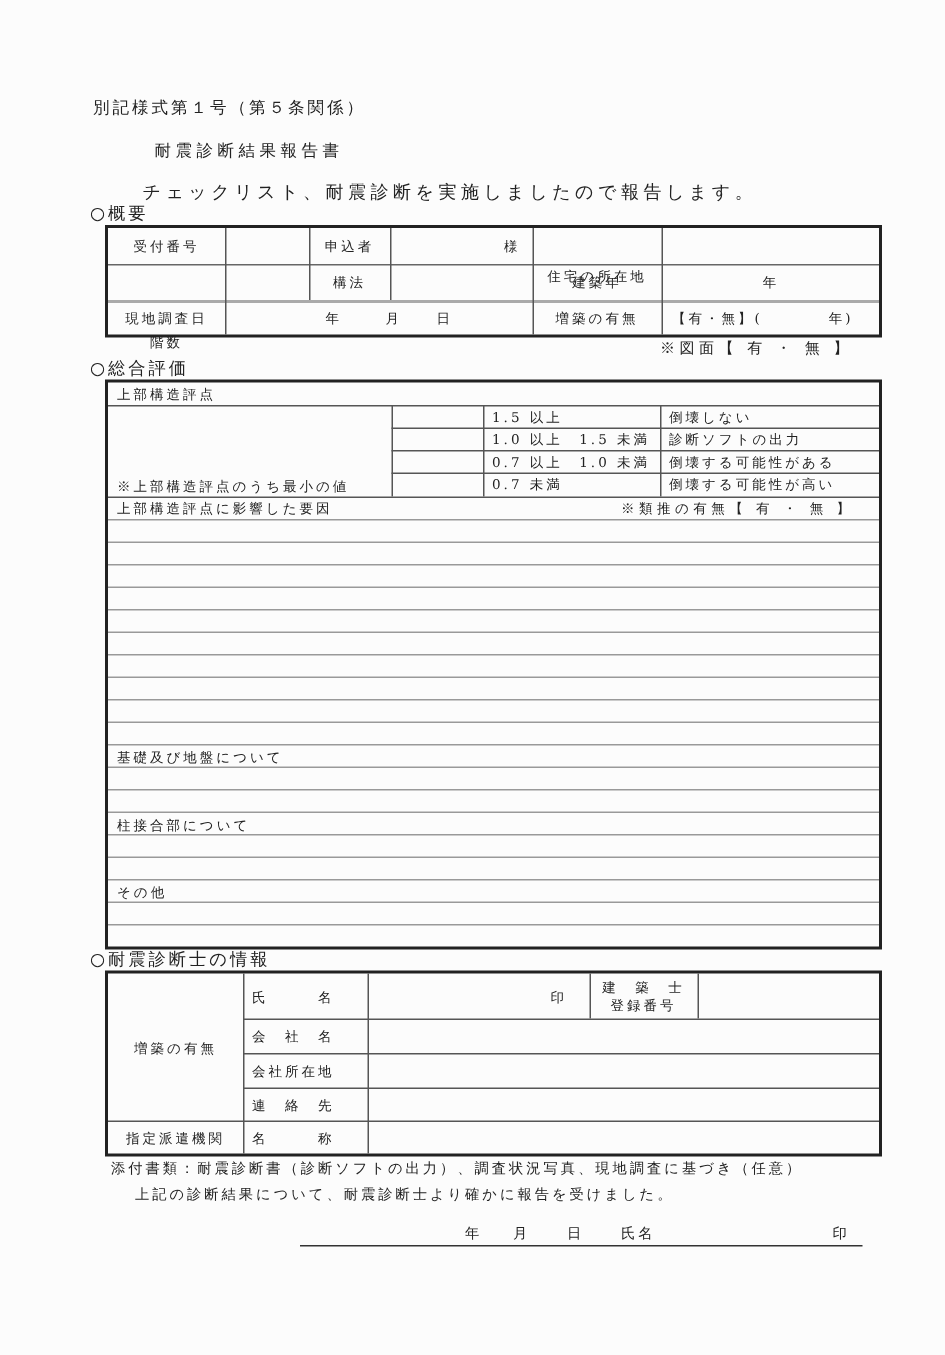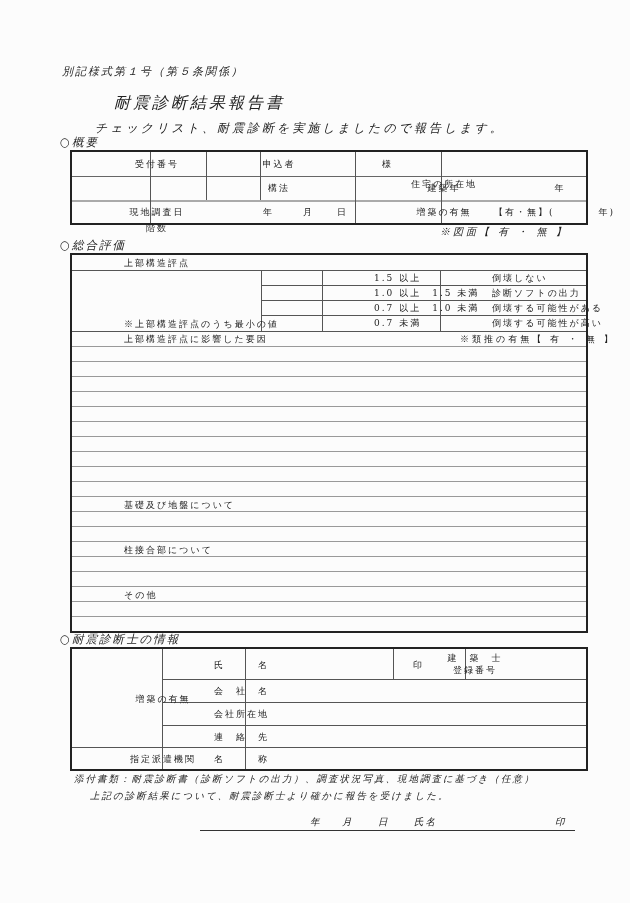--- a/index.html
+++ b/index.html
@@ -1,28 +1,28 @@
 <!DOCTYPE html>
 <html><head>
 <meta charset="utf-8">
 <style>
   html, body { margin:0; padding:0; background:#fcfcfc; }
   body { width:630px; height:903px; position:relative; overflow:hidden;
          font-family:"DejaVu Serif", "Liberation Serif", serif; color:#222; font-size:9.5px; }
-  .abs { position:absolute;font-style:italic; }
+  .abs { position:absolute; }
   .t { letter-spacing:2px; white-space:nowrap; }
   .form-no { left:62px; top:64px; font-size:11px; }
-  .doc-title { left:114px; top:93px; font-size:16px; letter-spacing:3px; }
+  .doc-title { left:103px; top:93px; font-size:11px; letter-spacing:3px; }
   .intro { left:95px; top:120px; font-size:12px; letter-spacing:3px; }
   .sec { font-size:11.5px; letter-spacing:2px; }
   .box { border:2px solid #222; position:absolute; box-sizing:border-box; }
   .c { text-align:center; }
   .hline { position:absolute; left:0; right:0; height:0; border-top:1px solid #999; }
   .vline { position:absolute; top:0; width:0; border-left:1px solid #555; }
-  .cell { position:absolute; font-size:9px; letter-spacing:2px; white-space:nowrap;padding-left:46px; }
+  .cell { position:absolute; font-size:9px; letter-spacing:2px; white-space:nowrap; }
   .bottom-line { position:absolute; left:200px; width:375px; top:830px; border-top:1px solid #333; }
 </style>
 </head>
 <body>
 
 <div class="abs t form-no">別記様式第１号（第５条関係）</div>
 <div class="abs t doc-title">耐震診断結果報告書</div>
 <div class="abs t intro">チェックリスト、耐震診断を実施しましたので報告します。</div>
 
 <div class="abs t sec" style="left:60px;top:135px;">○概要</div>

